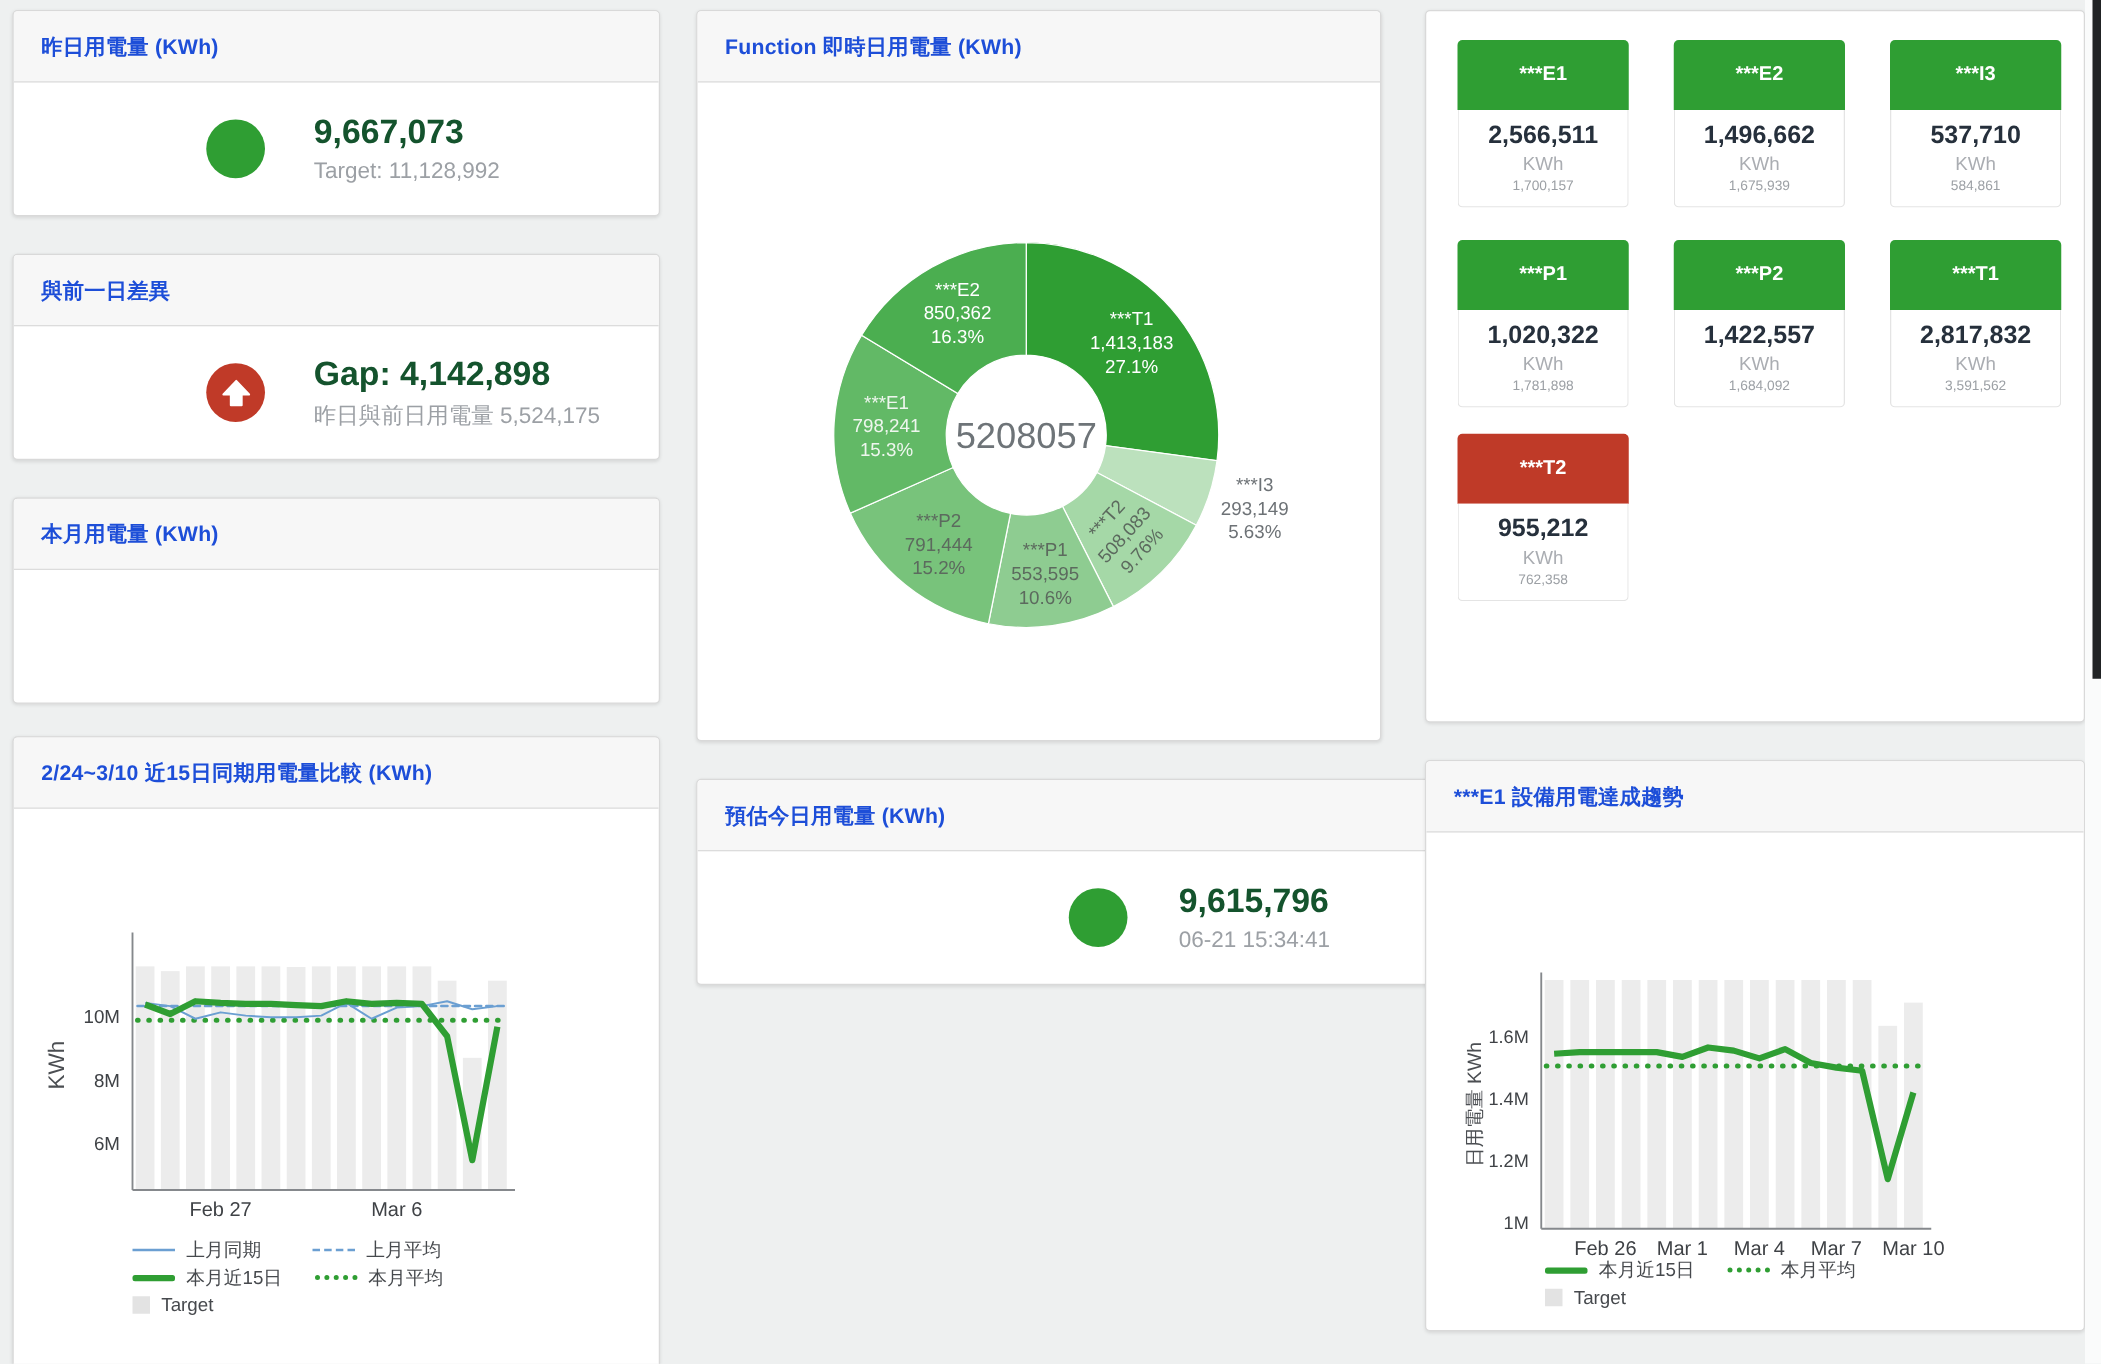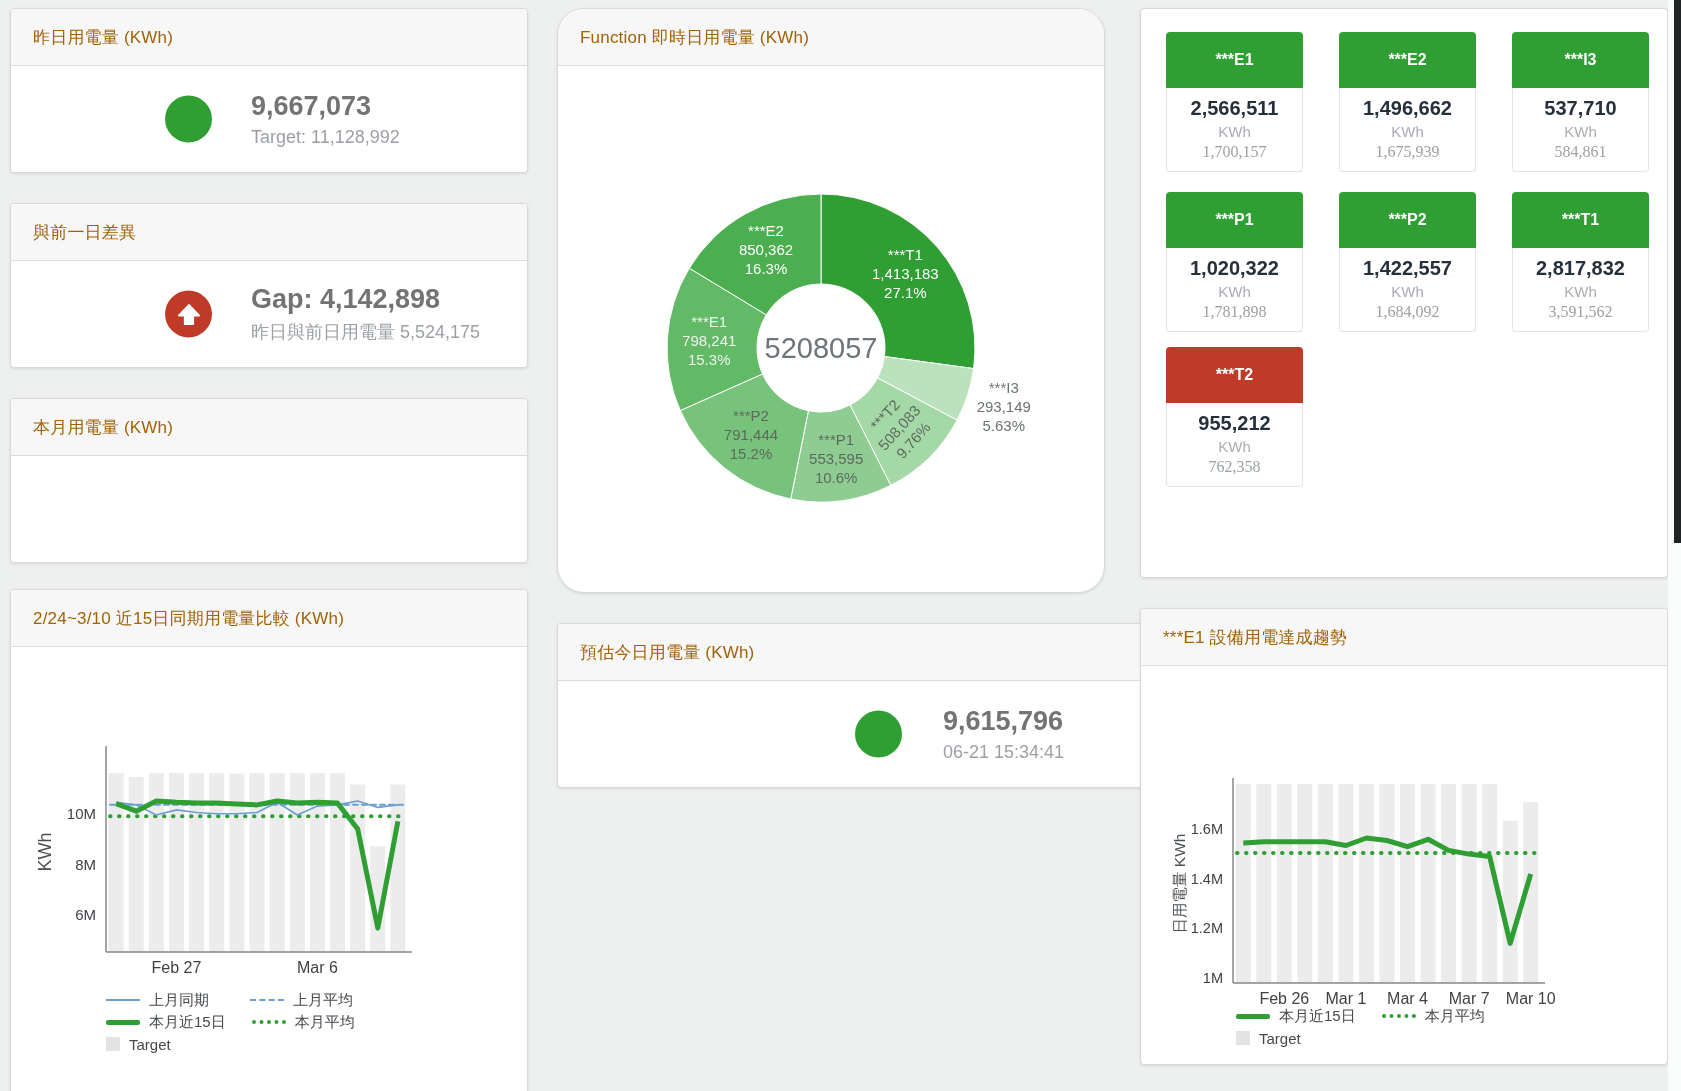--- a/index.html
+++ b/index.html
@@ -10,48 +10,48 @@
     -webkit-font-smoothing:antialiased;
   }
   .panel{
     position:absolute;background:#fff;border:1px solid #d9d9d9;border-radius:4px;
     box-shadow:0 1px 3px rgba(0,0,0,.10);box-sizing:border-box;overflow:hidden;
   }
   .panel-header{
     height:57px;background:#f7f7f7;border-bottom:1px solid #dcdcdc;
     display:flex;align-items:center;padding-left:22px;box-sizing:border-box;
   }
-  .panel-title{font-size:17px;font-weight:400;color:#a16207;letter-spacing:.2px;}
+  .panel-title{font-size:17px;font-weight:700;color:#1d4ed8;letter-spacing:.2px;}
   .panel-body{position:relative;}
 
   
   .info-body{position:absolute;left:0;right:0;top:57px;bottom:0;}
   .ind{
     position:absolute;width:47px;height:47px;border-radius:50%;
     top:50%;transform:translateY(-50%);display:flex;align-items:center;justify-content:center;
   }
   .ind.green{background:#2f9e33;}
   .ind.red{background:#c03a28;}
   .info-text{position:absolute;top:50%;transform:translateY(-50%);}
-  .info-value{font-size:27px;font-weight:700;color:#737373;}
+  .info-value{font-size:27px;font-weight:700;color:#14532d;}
   .info-sub{font-size:18px;color:#9ca0a5;margin-top:5px;}
 
   
   .tile{position:absolute;width:137px;}
   .tile-header{
     height:56px;border-radius:4px 4px 0 0;display:flex;align-items:center;justify-content:center;
     color:#fff;font-weight:700;font-size:16px;
   }
   .tile-body{
     background:#fff;border:1px solid #e4e4e4;border-top:none;border-radius:0 0 4px 4px;
     text-align:center;padding:9px 0 10px 0;
   }
   .tile-value{font-size:20px;font-weight:700;color:#26303c;}
   .tile-unit{font-size:15px;color:#aaadb2;margin-top:3px;}
-  .tile-target{font-size:16px;color:#9ca0a5;margin-top:3px;font-family:Liberation Serif, serif;}
+  .tile-target{font-size:11px;color:#9ca0a5;margin-top:3px;}
 
   
   .legend{position:absolute;left:95px;}
   .leg-row{display:flex;align-items:center;height:22px;}
   .leg-item{display:flex;align-items:center;margin-right:26px;min-width:118px;}
   .leg-item .lbl{font-size:15px;color:#46494d;margin-left:9px;}
   .sw{display:inline-block;width:34px;}
   .sw-line{border-top:2px solid;}
   .sw-dash{border-top:2px dashed;}
   .sw-thick{height:5px;border-radius:2px;}
@@ -160,21 +160,21 @@
       </div>
       <div class="leg-row">
         <div class="leg-item">
           <span class="sw sw-sq" style="background: rgb(227, 227, 227);"></span>
           <span class="lbl">Target</span>
         </div>
       </div>
     </div>
 </div>
 
-<div class="panel" style="left:557px;top:8px;width:548px;height:585px;border-radius:27px;">
+<div class="panel" style="left:557px;top:8px;width:548px;height:585px;">
   <div class="panel-header">
     <span class="panel-title">Function 即時日用電量 (KWh)</span>
   </div>
   <div class="panel-body" id="donut-mount" style="height:528px;"><svg width="548" height="528">
         <path d="M263 128 A154 154 0 0 1 415.61702809389544 302.5922979724733 L326.4252584286319 290.5578381184305 A64 64 0 0 0 263 218 Z" fill="#2f9e33" stroke="#ffffff" stroke-width="1"></path>
         <text x="347.32477770860817" y="208.28886200584193" fill="#ffffff" font-size="15" text-anchor="middle"><tspan x="347.32477770860817" y="194.28886200584193">***T1</tspan><tspan x="347.32477770860817" y="213.28886200584193">1,413,183</tspan><tspan x="347.32477770860817" y="232.28886200584193">27.1%</tspan></text>
         <path d="M415.61702809389544 302.5922979724733 A154 154 0 0 1 399.0395830520185 354.1750084380526 L319.5359306190207 311.99480870152837 A64 64 0 0 0 326.4252584286319 290.5578381184305 Z" fill="#bce1bd" stroke="#ffffff" stroke-width="1"></path>
         <text x="445.79228325449435" y="340.7450524096176" fill="#6d7276" font-size="15" text-anchor="middle"><tspan x="445.79228325449435" y="326.7450524096176">***I3</tspan><tspan x="445.79228325449435" y="345.7450524096176">293,149</tspan><tspan x="445.79228325449435" y="364.7450524096176">5.63%</tspan></text>
         <path d="M399.0395830520185 354.1750084380526 A154 154 0 0 1 332.75047310497854 419.2984759625236 L291.987209602069 339.0591068935163 A64 64 0 0 0 319.5359306190207 311.99480870152837 Z" fill="#a5d8a7" stroke="#ffffff" stroke-width="1"></path>
         <text x="341.490395883942" y="361.89529243943" fill="#5c6a5e" font-size="15" text-anchor="middle" transform="rotate(-48 341.490395883942 361.89529243943)"><tspan x="341.490395883942" y="347.89529243943">***T2</tspan><tspan x="341.490395883942" y="366.89529243943">508,083</tspan><tspan x="341.490395883942" y="385.89529243943">9.76%</tspan></text>

